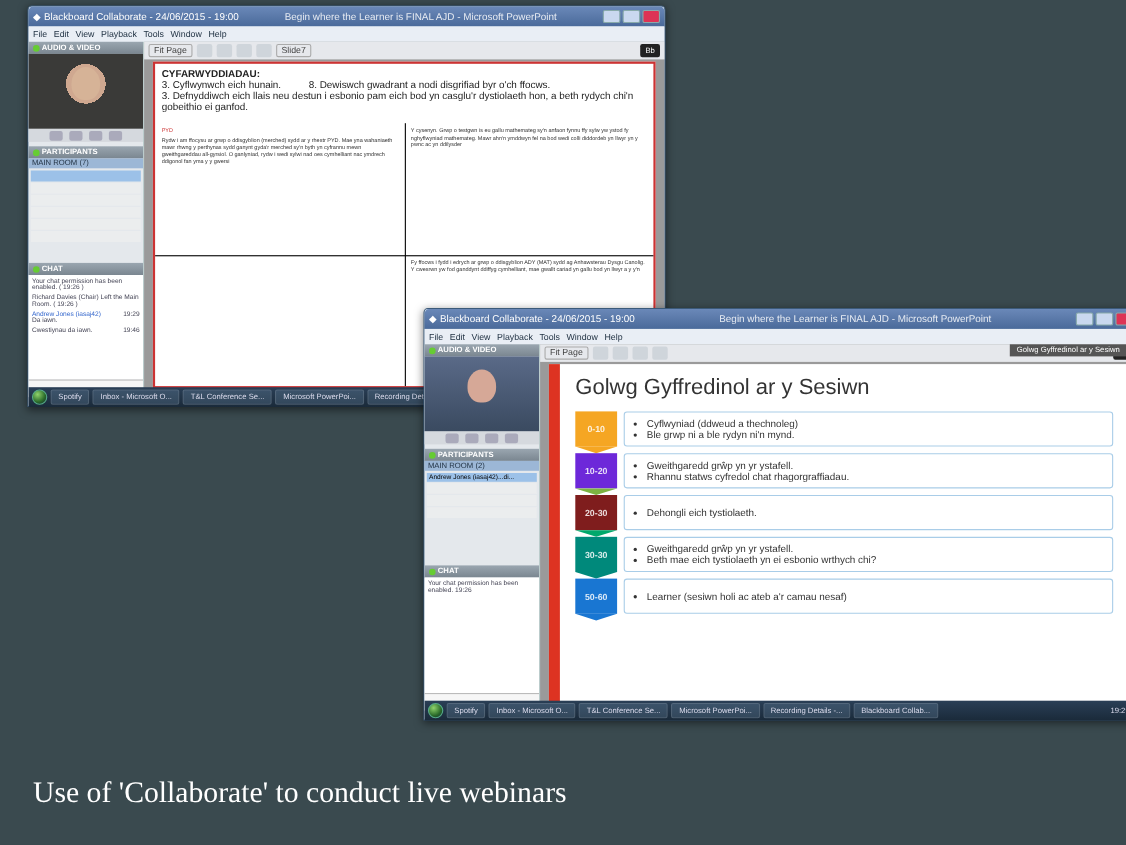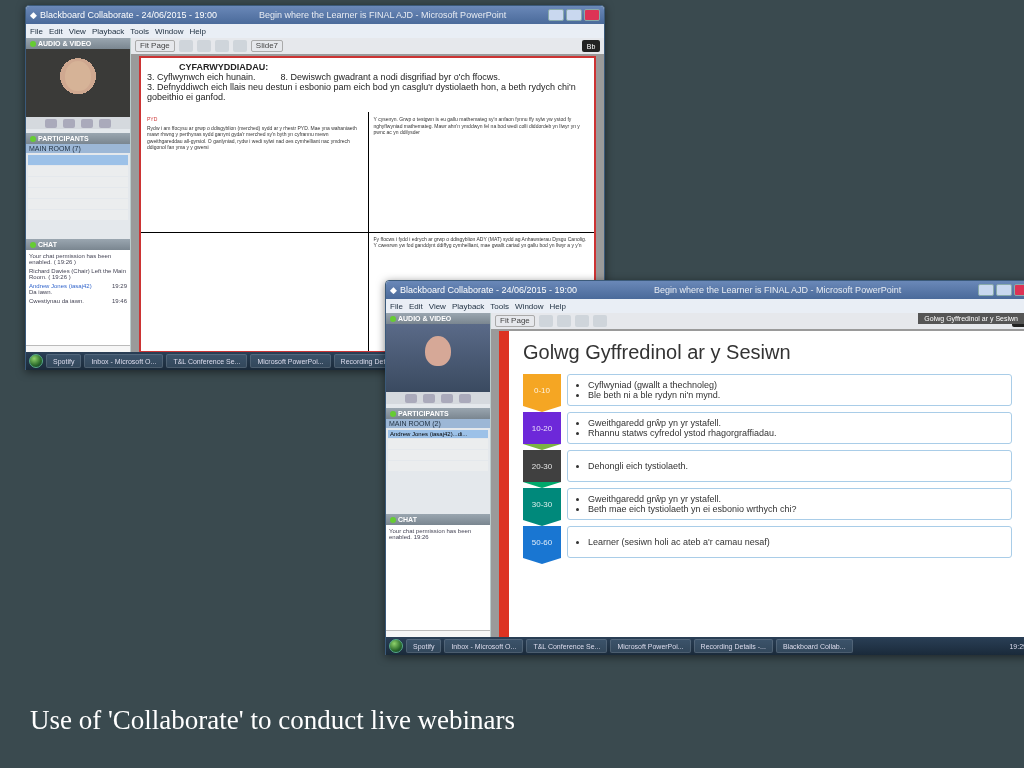--- a/index.html
+++ b/index.html
@@ -43,39 +43,39 @@
 .chat .input { height:16px; background:#f6f6f6; border-top:1px solid #bbb; }
 
 .content { flex:1; background:#9a9a9a; position:relative; }
 .topbar { height:16px; background:#e6e8ec; display:flex; align-items:center; gap:4px; padding:0 4px; }
 .topbar span { width:14px; height:12px; background:#cfd5db; border-radius:2px; }
 .topbar .page { font-size:8px; color:#444; width:auto; background:none; border:1px solid #aaa; padding:0 4px; border-radius:2px; }
 .topbar .bb { width:18px; height:12px; background:#222; color:#fff; font-size:7px; display:flex; align-items:center; justify-content:center; margin-left:auto; border-radius:2px; }
 
 .whiteboard { position:absolute; top:18px; left:8px; right:8px; bottom:8px; background:#fff; border:2px solid #c33; }
 .wb-hdr { font-size:9px; padding:4px 6px; color:#222; }
-.wb-hdr b { font-weight:bold;margin-left:32px; }
+.wb-hdr b { font-weight:bold; }
 .wb-grid { position:absolute; top:54px; left:0; right:0; bottom:0; }
 .wb-grid .hline { position:absolute; left:0; right:0; top:50%; border-top:1px solid #000; }
 .wb-grid .vline { position:absolute; top:0; bottom:0; left:50%; border-left:1px solid #000; }
 .quad { position:absolute; width:50%; height:50%; font-size:5px; color:#333; padding:4px 6px; line-height:1.3; }
 .quad.q1 { top:0; left:0; }
 .quad.q2 { top:0; right:0; }
 .quad.q3 { bottom:0; left:0; }
 .quad.q4 { bottom:0; right:0; }
 .quad .qt { color:#c33; font-size:5px; margin-bottom:2px; }
 
 
 .slide2 { position:absolute; top:18px; left:8px; right:8px; bottom:8px; background:#fff; display:flex; }
 .redstrip { width:10px; background:#d32; }
 .slidebody { flex:1; padding:10px 14px; }
 .slidebody h1 { font-size:20px; color:#333; font-weight:normal; margin-bottom:10px; font-family:"Segoe UI Light","Segoe UI",sans-serif; }
 .agenda-row { display:flex; align-items:stretch; margin-bottom:6px; height:32px; }
-.chevron { width:38px; display:flex; align-items:center; justify-content:center; color:rgba(255,255,255,.85); font-size:8px; font-weight:normal; position:relative; }
-.chevron.c0 { background:#f5a623; } .chevron.c1 { background:#6d28d9; } .chevron.c2 { background:#404040; } .chevron.c3 { background:#00897b; } .chevron.c4 { background:#1976d2; }
+.chevron { width:38px; display:flex; align-items:center; justify-content:center; color:rgba(255,255,255,.85); font-size:8px; font-weight:bold; position:relative; }
+.chevron.c0 { background:#f5a623; } .chevron.c1 { background:#6d28d9; } .chevron.c2 { background:#7f1d1d; } .chevron.c3 { background:#00897b; } .chevron.c4 { background:#1976d2; }
 .chevron::after { content:""; position:absolute; bottom:-6px; left:50%; transform:translateX(-50%); border-left:19px solid transparent; border-right:19px solid transparent; border-top:6px solid currentColor; }
 .chevron.c0::after{color:#f5a623}.chevron.c1::after{color:#7cb342}.chevron.c2::after{color:#00a86b}.chevron.c3::after{color:#00897b}.chevron.c4::after{color:#1976d2}
 .agenda-box { flex:1; border:1px solid #a9cde8; border-radius:3px; padding:2px 8px; font-size:9px; color:#333; display:flex; flex-direction:column; justify-content:center; margin-left:6px; }
 .agenda-box ul { list-style:disc; padding-left:12px; }
 
 .statusbar { position:absolute; bottom:0; left:0; right:0; height:10px; background:#d9dde2; font-size:6px; color:#445; padding:0 4px; display:flex; align-items:center; gap:6px; }
 .taskbar { position:absolute; bottom:-1px; left:0; right:0; height:18px; background:linear-gradient(#2a3f56,#1a2a3a); display:flex; align-items:center; gap:3px; padding:0 3px; }
 .taskbar .orb { width:14px; height:14px; border-radius:50%; background:radial-gradient(circle at 35% 30%, #8fd36b, #2a6a2a 60%, #123 100%); border:1px solid #5a8; }
 .taskbar .tbtn { height:14px; padding:0 6px; background:rgba(120,150,180,.25); border-radius:2px; font-size:7px; color:#dde; display:flex; align-items:center; border:1px solid rgba(255,255,255,.12); }
 .taskbar .clock { margin-left:auto; color:#dde; font-size:7px; padding:0 4px; }
@@ -274,31 +274,31 @@
       <div class="slide2hdr">Golwg Gyffredinol ar y Sesiwn</div>
       <div class="slide2">
         <div class="redstrip"></div>
         <div class="slidebody">
           <h1>Golwg Gyffredinol ar y Sesiwn</h1>
           <div id="agenda">
               <div class="agenda-row">
                 <div class="chevron c0">0-10</div>
                 <div class="agenda-box">
                   <ul>
-                    <li>Cyflwyniad (gwallt a thechnoleg)</li>
-                    <li>Ble beth ni a ble rydyn ni'n mynd.</li>
+                    <li>Cyflwyniad (ddweud a thechnoleg)</li>
+                    <li>Ble grwp ni a ble rydyn ni'n mynd.</li>
                   </ul>
                 </div>
               </div>
               <div class="agenda-row">
                 <div class="chevron c1">10-20</div>
                 <div class="agenda-box">
                   <ul>
                     <li>Gweithgaredd grŵp yn yr ystafell.</li>
-                    <li>Rhannu statws cyfredol ystod rhagorgraffiadau.</li>
+                    <li>Rhannu statws cyfredol chat rhagorgraffiadau.</li>
                   </ul>
                 </div>
               </div>
               <div class="agenda-row">
                 <div class="chevron c2">20-30</div>
                 <div class="agenda-box">
                   <ul>
                     <li>Dehongli eich tystiolaeth.</li>
                   </ul>
                 </div>

